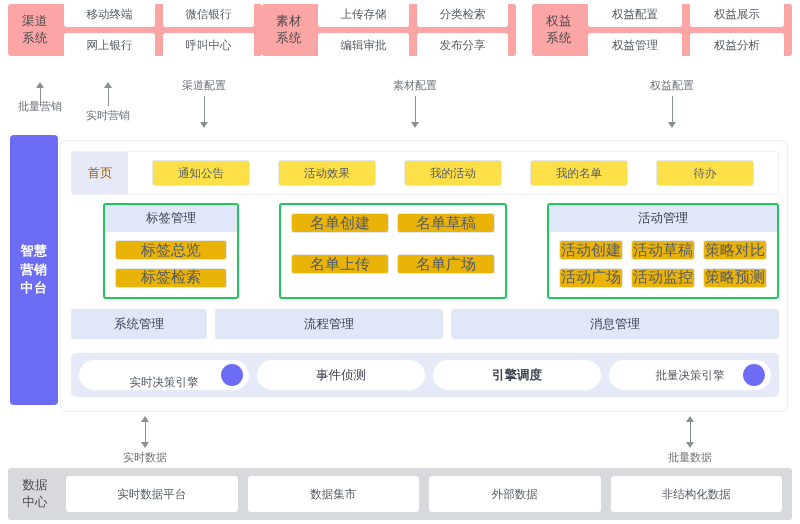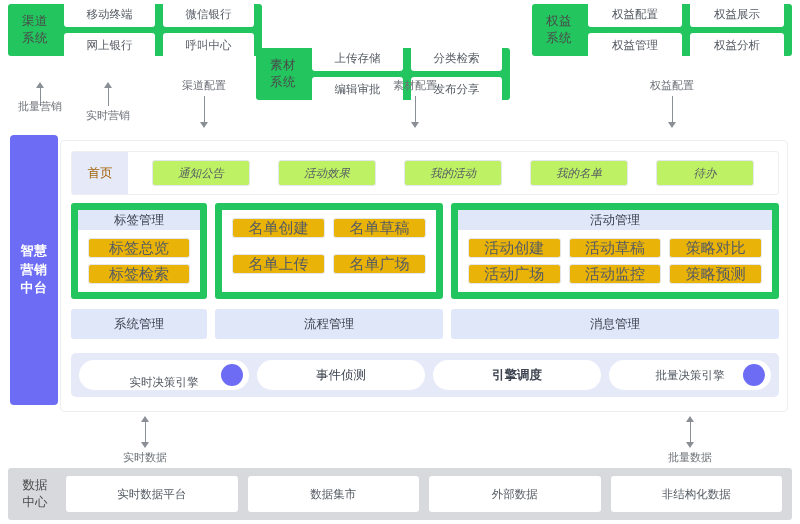--- a/index.html
+++ b/index.html
@@ -7,21 +7,21 @@
     width: 800px; height: 524px;
     background: #ffffff;
     font-family: "DejaVu Sans", "Liberation Sans", sans-serif;
     overflow: hidden;
   }
   #root { position: relative; width: 800px; height: 524px; }
 
   
   .sysgroup {
     position: absolute; top: 4px; height: 52px;
-    background: #22c55e; border-radius: 3px;
+    background: #fca5a5; border-radius: 3px;
     display: flex; align-items: center; font-family: Liberation Serif, serif;
   }
   .sysgroup .gtitle {
     width: 54px; flex: 0 0 54px; text-align: center;
     font-size: 12.5px; color: #4a4a4a; line-height: 1.35; letter-spacing: .5px;
   }
   .sysgrid {
     flex: 1 1 auto; display: grid; grid-template-columns: 1fr 1fr;
     gap: 6px 8px; padding: 7px 8px 7px 2px;
   }
@@ -67,26 +67,26 @@
   }
   .tab-home {
     width: 56px; height: 100%; background: #e6eaf8;
     display: flex; align-items: center; justify-content: center;
     font-size: 12.5px; color: #a16207;
   }
   .tabs { flex: 1 1 auto; display: flex; align-items: center; justify-content: space-around; padding: 0 10px; }
   .tab {
     min-width: 98px; height: 26px; border: 1px solid #e3e6ea; border-radius: 3px;
     display: flex; align-items: center; justify-content: center;
-    font-size: 11.5px; color: #555b63; background: #bef264; padding: 0 22px; font-style: italic;
+    font-size: 11.5px; color: #555b63; background: #fde047; padding: 0 22px;
   }
 
   
   .cards { position: absolute; left: 10px; top: 62px; width: 708px; height: 96px; display: flex; gap: 8px; }
-  .card { border: 7px solid #22c55e; border-radius: 3px; background: #fff; display: flex; flex-direction: column; }
+  .card { border: 2px solid #22c55e; border-radius: 3px; background: #fff; display: flex; flex-direction: column; margin-left: 32px; }
   .card-hd {
     height: 27px; background: #e0e7f9; display: flex; align-items: center; justify-content: center;
     font-size: 12.5px; color: #3d4450;
   }
   .card-body { flex: 1 1 auto; display: grid; gap: 6px 8px; padding: 8px 10px; }
   .card-body.c1 { grid-template-columns: 1fr; }
   .card-body.c2 { grid-template-columns: 1fr 1fr; }
   .card-body.c3 { grid-template-columns: 1fr 1fr 1fr; }
   .chip {
     border: 1px solid #e3e6ea; border-radius: 3px; height: 20px;
@@ -139,21 +139,21 @@
   <div class="sysgroup" style="left:8px;width:254px;">
     <div class="gtitle">渠道<br>系统</div>
     <div class="sysgrid">
       <div class="gcell">移动终端</div>
       <div class="gcell">微信银行</div>
       <div class="gcell">网上银行</div>
       <div class="gcell">呼叫中心</div>
     </div>
   </div>
 
-  <div class="sysgroup" style="left:256px;width:254px;margin-top:44px;">
+  <div class="sysgroup" style="left:262px;width:254px;">
     <div class="gtitle">素材<br>系统</div>
     <div class="sysgrid">
       <div class="gcell">上传存储</div>
       <div class="gcell">分类检索</div>
       <div class="gcell">编辑审批</div>
       <div class="gcell">发布分享</div>
     </div>
   </div>
 
   <div class="sysgroup" style="left:532px;width:260px;">

